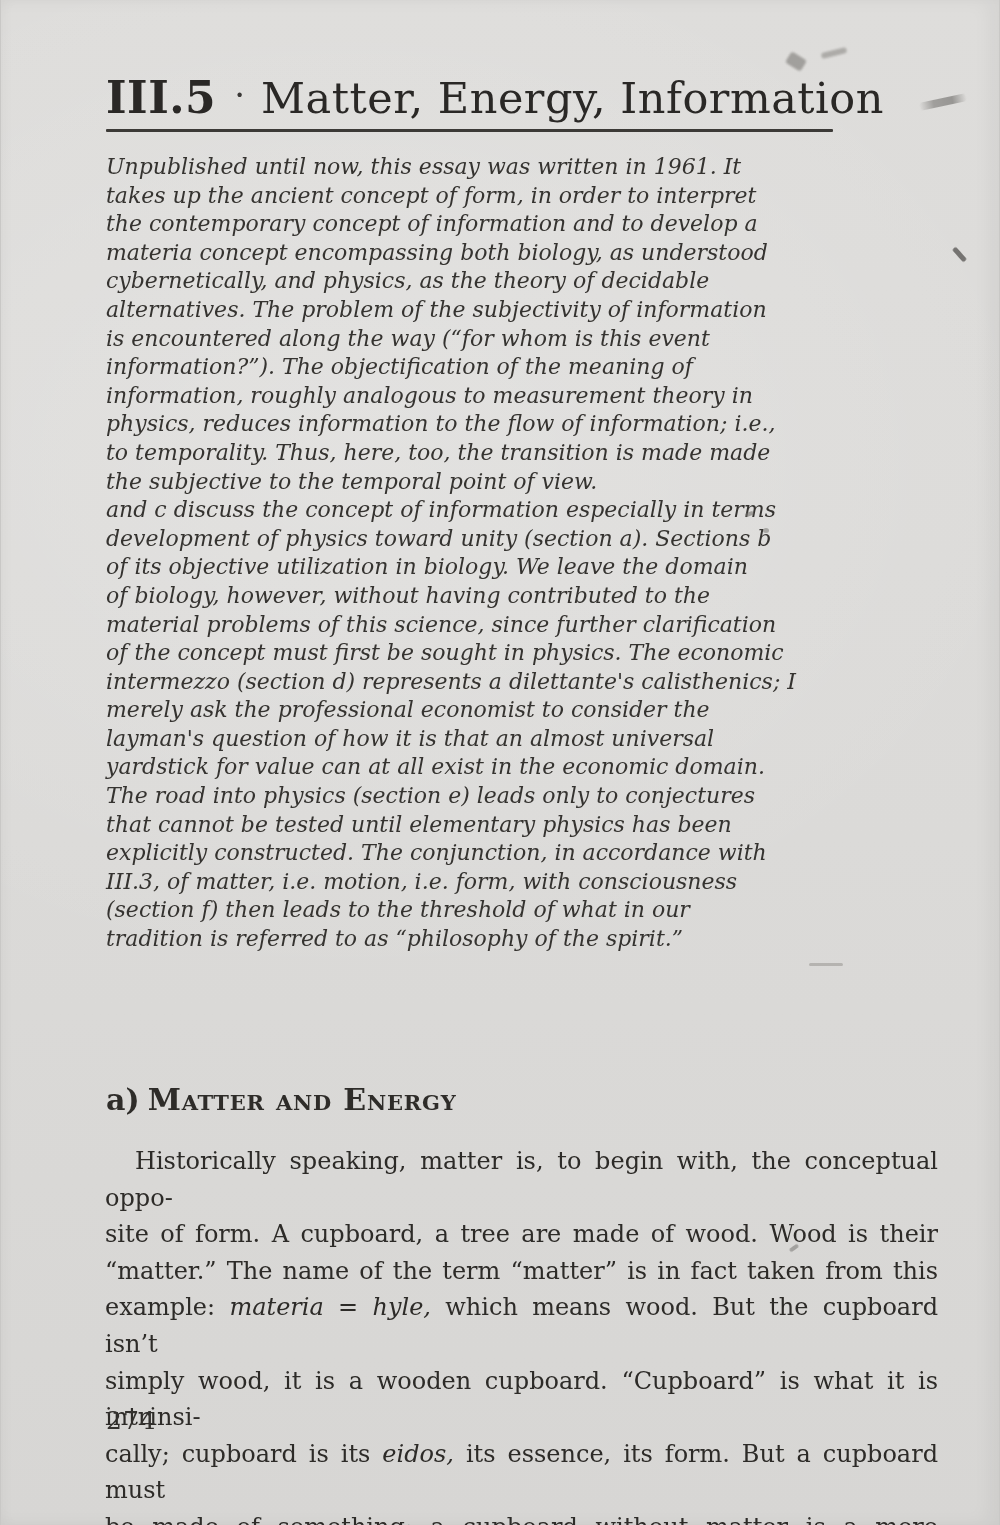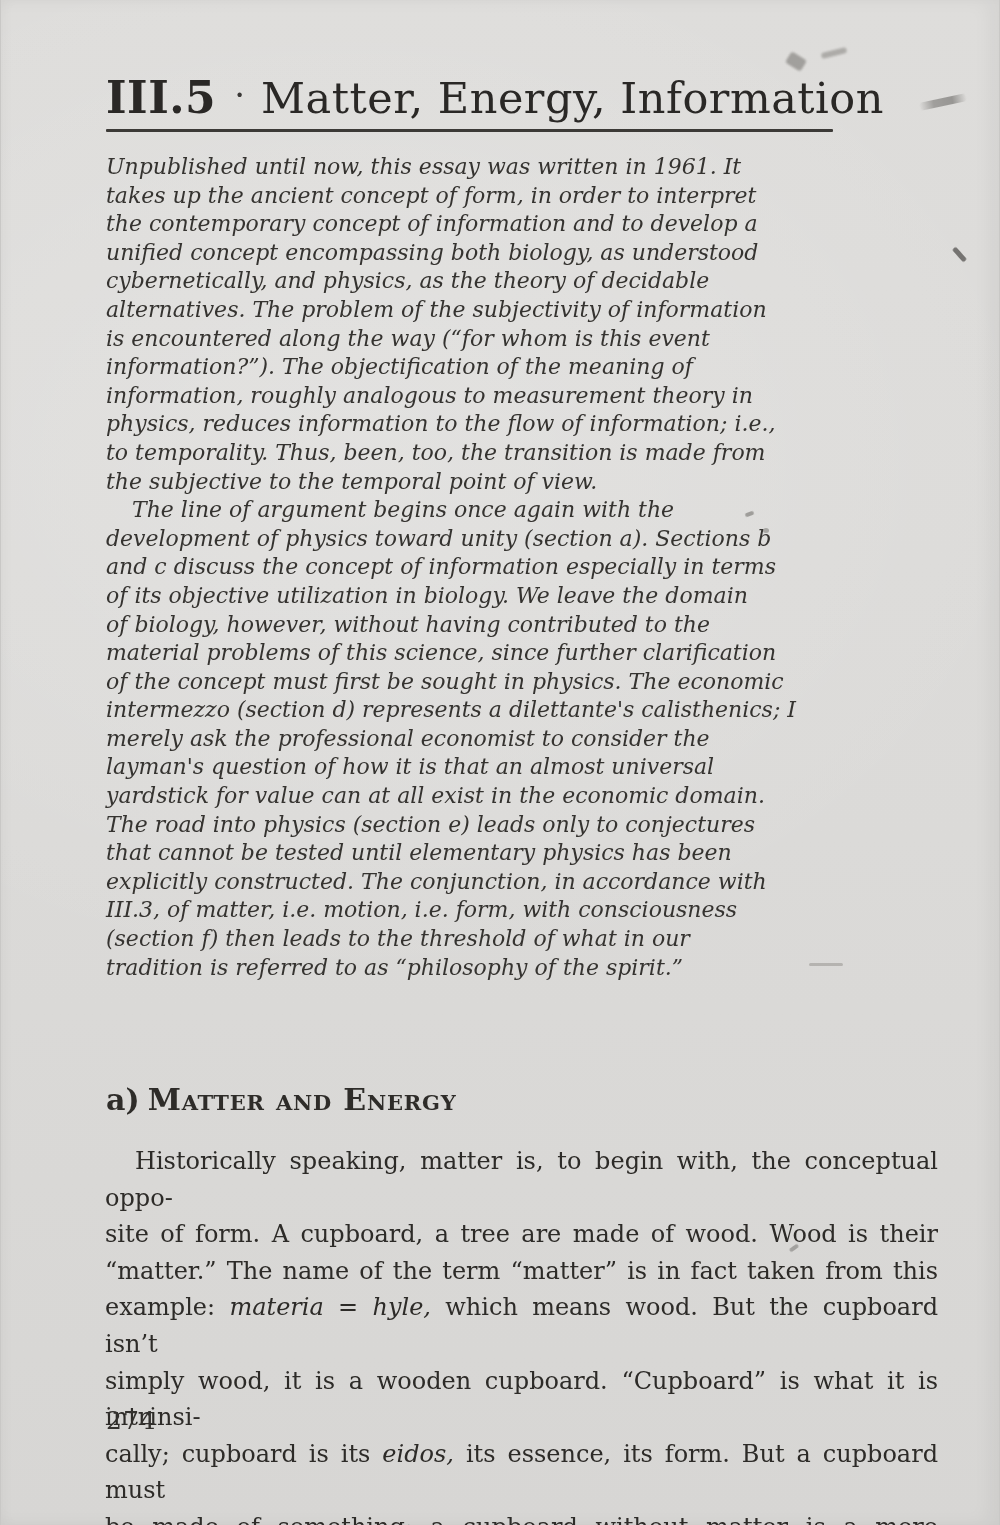--- a/index.html
+++ b/index.html
@@ -160,32 +160,31 @@
 
   <div class="title-row">
     <span class="title-chapter">III.5</span><span class="title-sep">·</span><span class="title-text">Matter, Energy, Information</span>
   </div>
   <div class="title-rule"></div>
 
   <div class="intro">
       <div class="intro-line">Unpublished until now, this essay was written in 1961. It</div>
       <div class="intro-line">takes up the ancient concept of form, in order to interpret</div>
       <div class="intro-line">the contemporary concept of information and to develop a</div>
-      <div class="intro-line">unified concept encompassing both biology, as understood</div>
+      <div class="intro-line">materia concept encompassing both biology, as understood</div>
       <div class="intro-line">cybernetically, and physics, as the theory of decidable</div>
       <div class="intro-line">alternatives. The problem of the subjectivity of information</div>
       <div class="intro-line">is encountered along the way (“for whom is this event</div>
       <div class="intro-line">information?”). The objectification of the meaning of</div>
       <div class="intro-line">information, roughly analogous to measurement theory in</div>
       <div class="intro-line">physics, reduces information to the flow of information; i.e.,</div>
-      <div class="intro-line">to temporality. Thus, been, too, the transition is made from</div>
+      <div class="intro-line">to temporality. Thus, here, too, the transition is made made</div>
       <div class="intro-line">the subjective to the temporal point of view.</div>
-      <div class="intro-line indent">The line of argument begins once again with the</div>
+      <div class="intro-line">and c discuss the concept of information especially in terms</div>
       <div class="intro-line">development of physics toward unity (section a). Sections b</div>
-      <div class="intro-line">and c discuss the concept of information especially in terms</div>
       <div class="intro-line">of its objective utilization in biology. We leave the domain</div>
       <div class="intro-line">of biology, however, without having contributed to the</div>
       <div class="intro-line">material problems of this science, since further clarification</div>
       <div class="intro-line">of the concept must first be sought in physics. The economic</div>
       <div class="intro-line">intermezzo (section d) represents a dilettante's calisthenics; I</div>
       <div class="intro-line">merely ask the professional economist to consider the</div>
       <div class="intro-line">layman's question of how it is that an almost universal</div>
       <div class="intro-line">yardstick for value can at all exist in the economic domain.</div>
       <div class="intro-line">The road into physics (section e) leads only to conjectures</div>
       <div class="intro-line">that cannot be tested until elementary physics has been</div>

